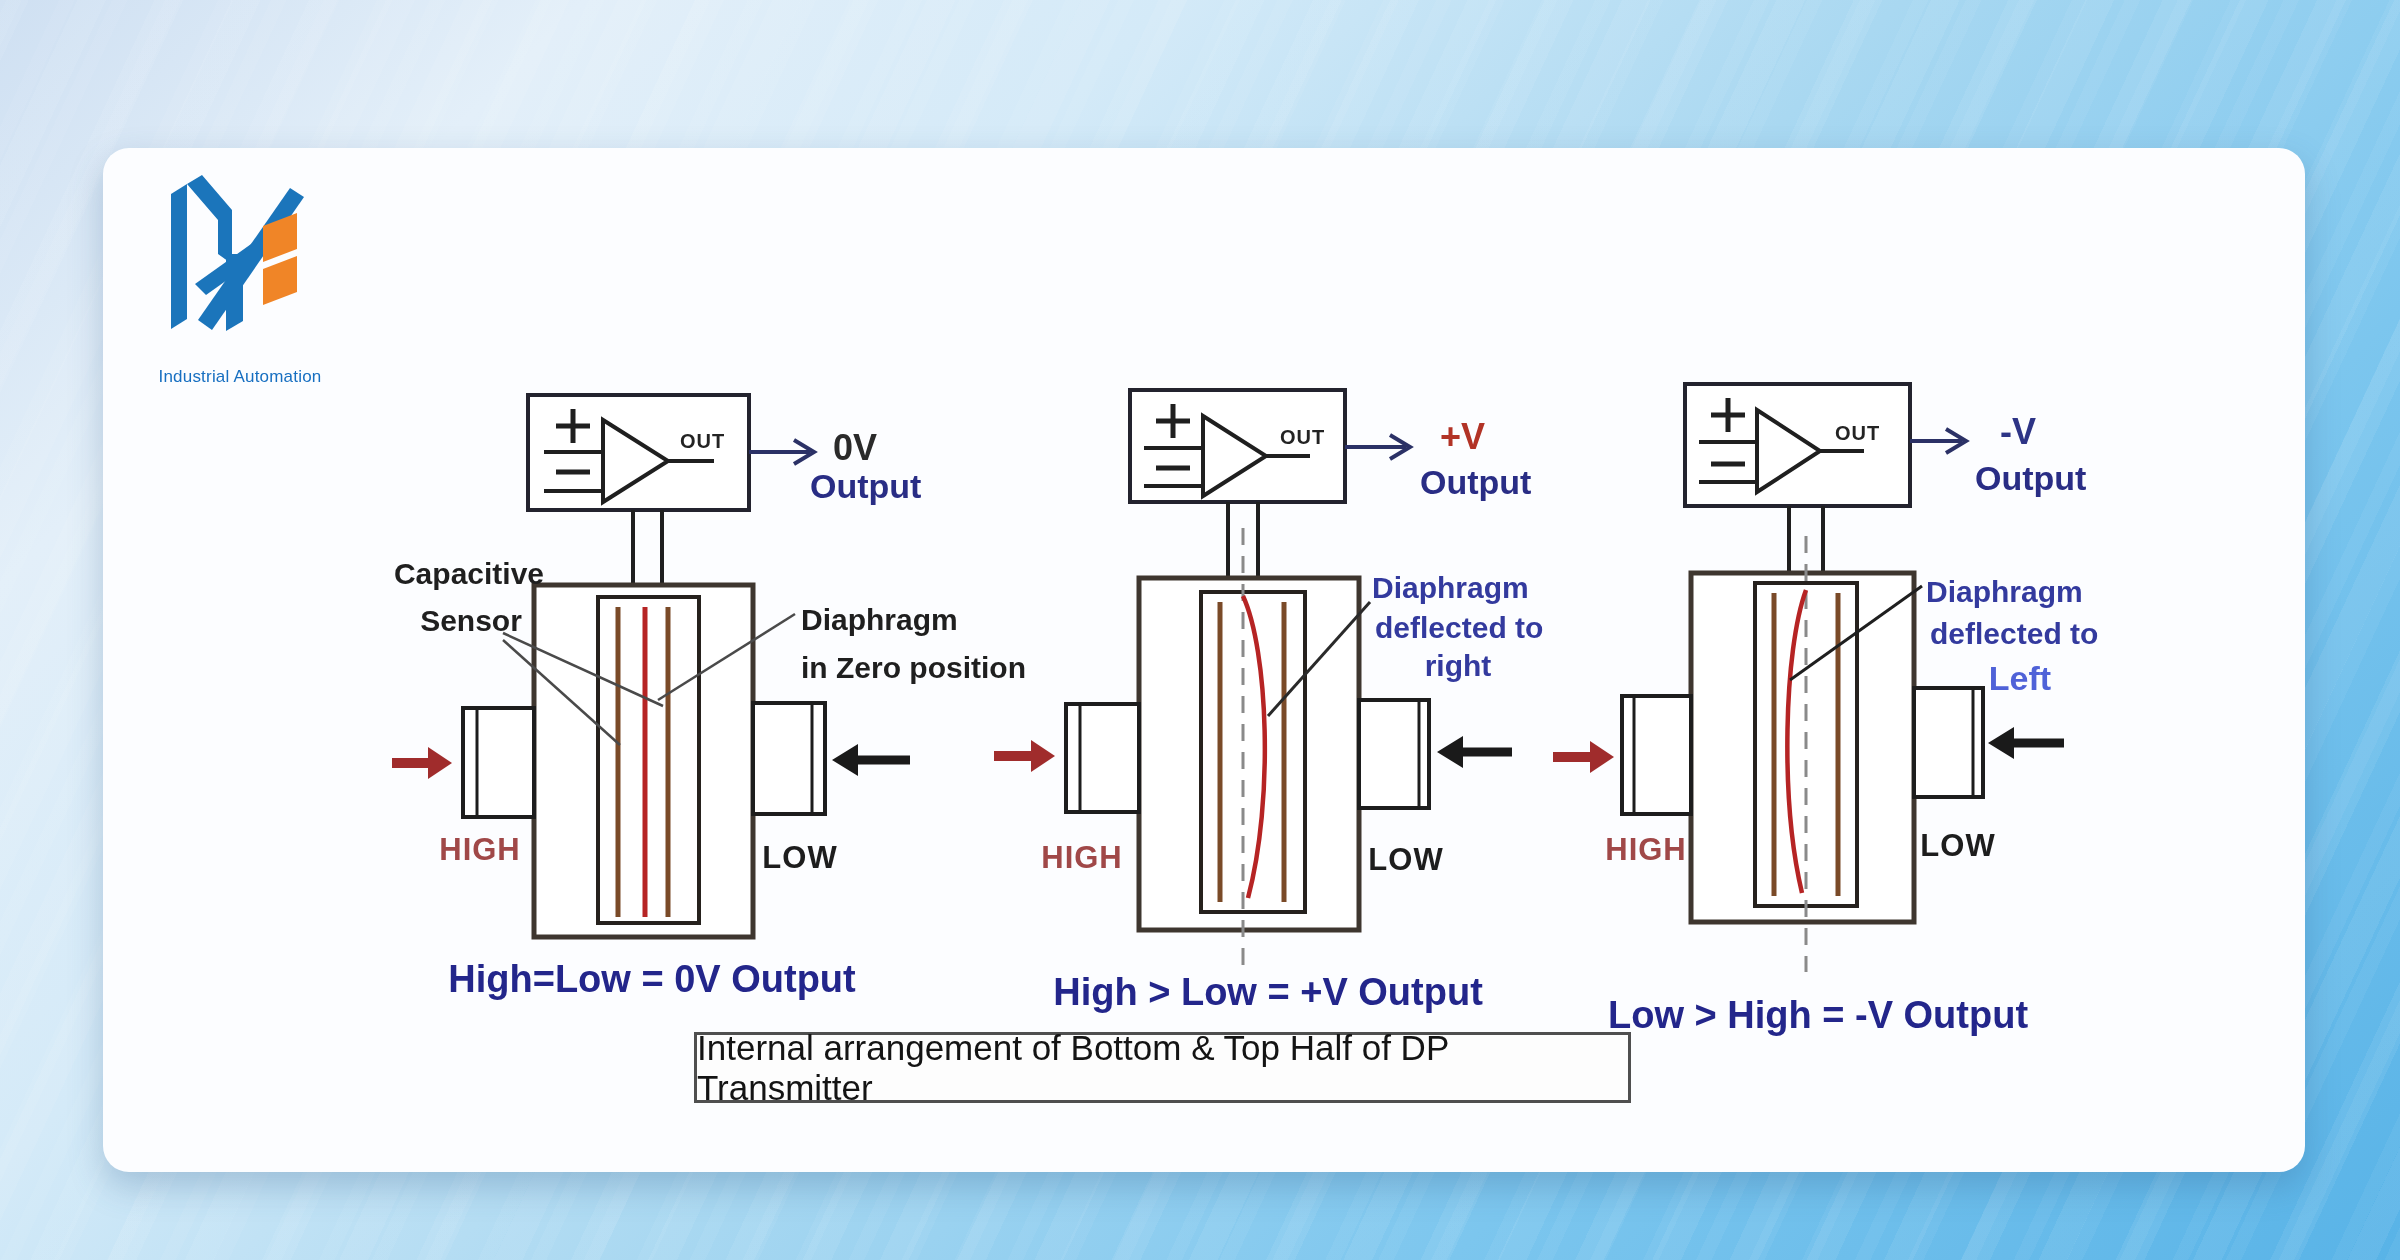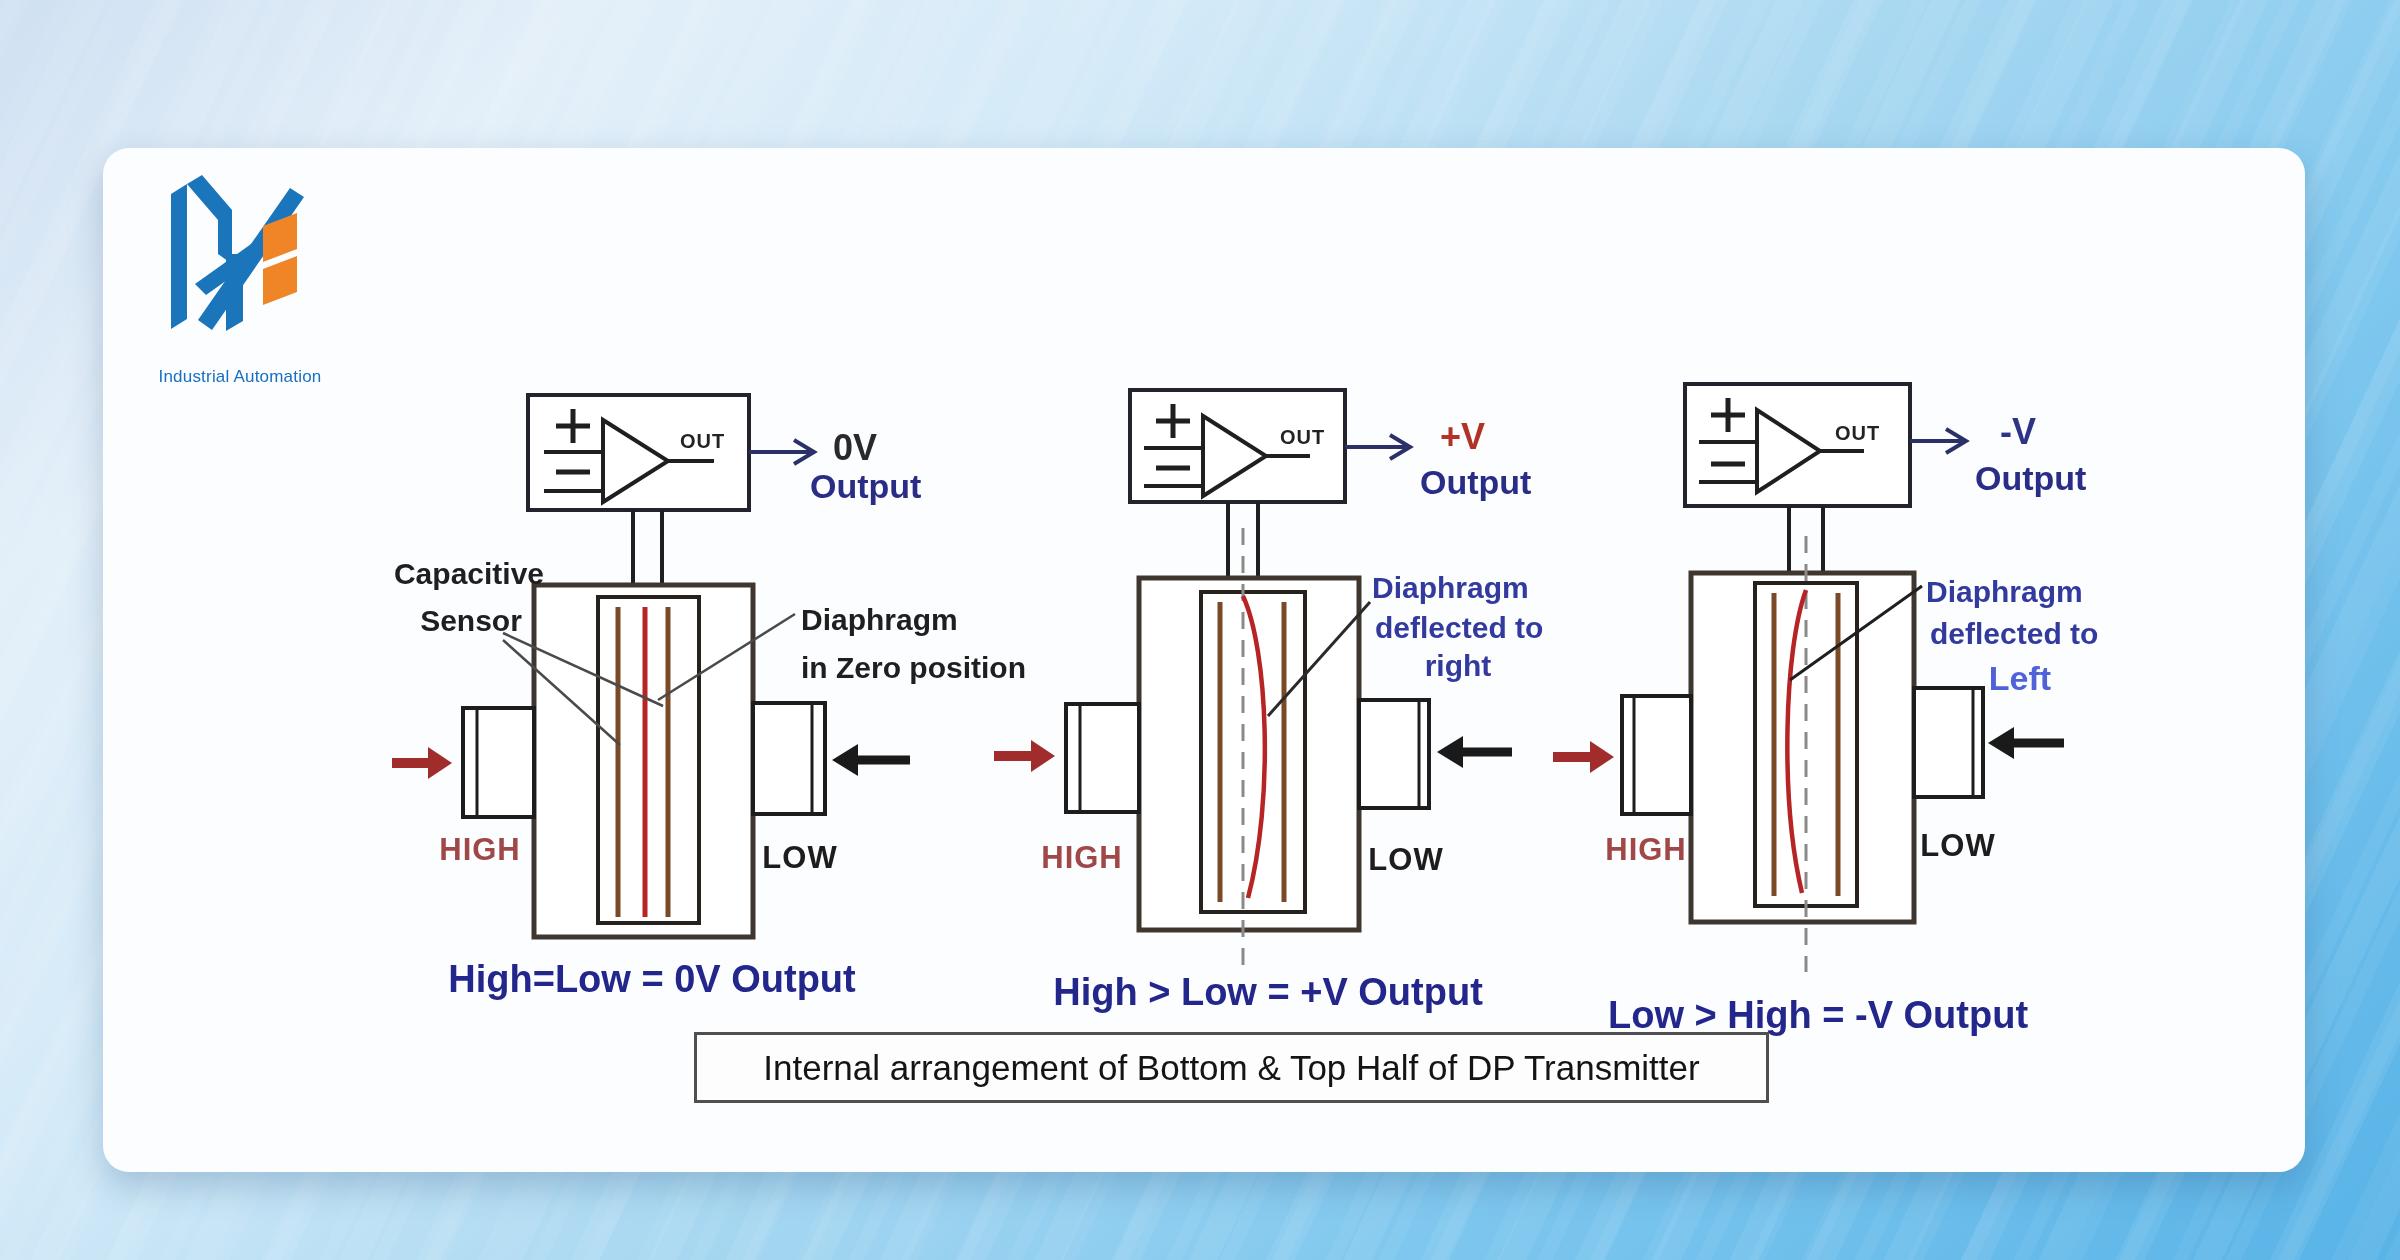--- a/index.html
+++ b/index.html
@@ -15,21 +15,21 @@
     background:#fcfdff;border-radius:26px;box-shadow:0 14px 34px rgba(50,95,140,.28);z-index:1;}
   .logo-wrap{position:absolute;left:150px;top:172px;width:230px;height:200px;z-index:3;}
   .logo-caption{position:absolute;left:120px;top:340px;width:240px;text-align:center;
     font-size:17px;color:#176fc1;letter-spacing:.2px;z-index:3;margin-top:27px;}
   .title-wrap{position:absolute;left:420px;top:196px;width:1700px;text-align:center;z-index:2;}
   .title-text{display:inline-block;white-space:nowrap;font-weight:bold;font-size:98px;line-height:1.05;
     letter-spacing:-2px;transform:scale(0.78,1.42);transform-origin:50% 0;
     background:linear-gradient(180deg,#2cb0e6 0%,#2381d9 38%,#4f60d4 72%,#7049cf 100%);
     -webkit-background-clip:text;background-clip:text;color:transparent;}
   svg.diagram-layer{position:absolute;left:0;top:0;z-index:2;}
-  .footer-box{position:absolute;left:694px;top:1032px;width:1075px;height:71px;z-index:3;
+  .footer-box{position:absolute;left:694px;top:1032px;width:937px;height:71px;z-index:3;
     background:#fdfdfd;border:3px solid #4f4f4f;box-sizing:border-box;
     display:flex;align-items:center;justify-content:center;
     font-size:35px;color:#141414;}
   
   text{font-family:"Liberation Sans", sans-serif;}
   .t-caption{fill:#23268b;font-weight:bold;font-size:38px;}
   .t-high{fill:#a04848;font-weight:bold;font-size:31px;letter-spacing:1px;}
   .t-low{fill:#1d1d1d;font-weight:bold;font-size:31px;letter-spacing:1px;}
   .t-note-black{fill:#1f1f1f;font-weight:bold;font-size:30px;}
   .t-note-navy{fill:#333a9e;font-weight:bold;font-size:30px;}

